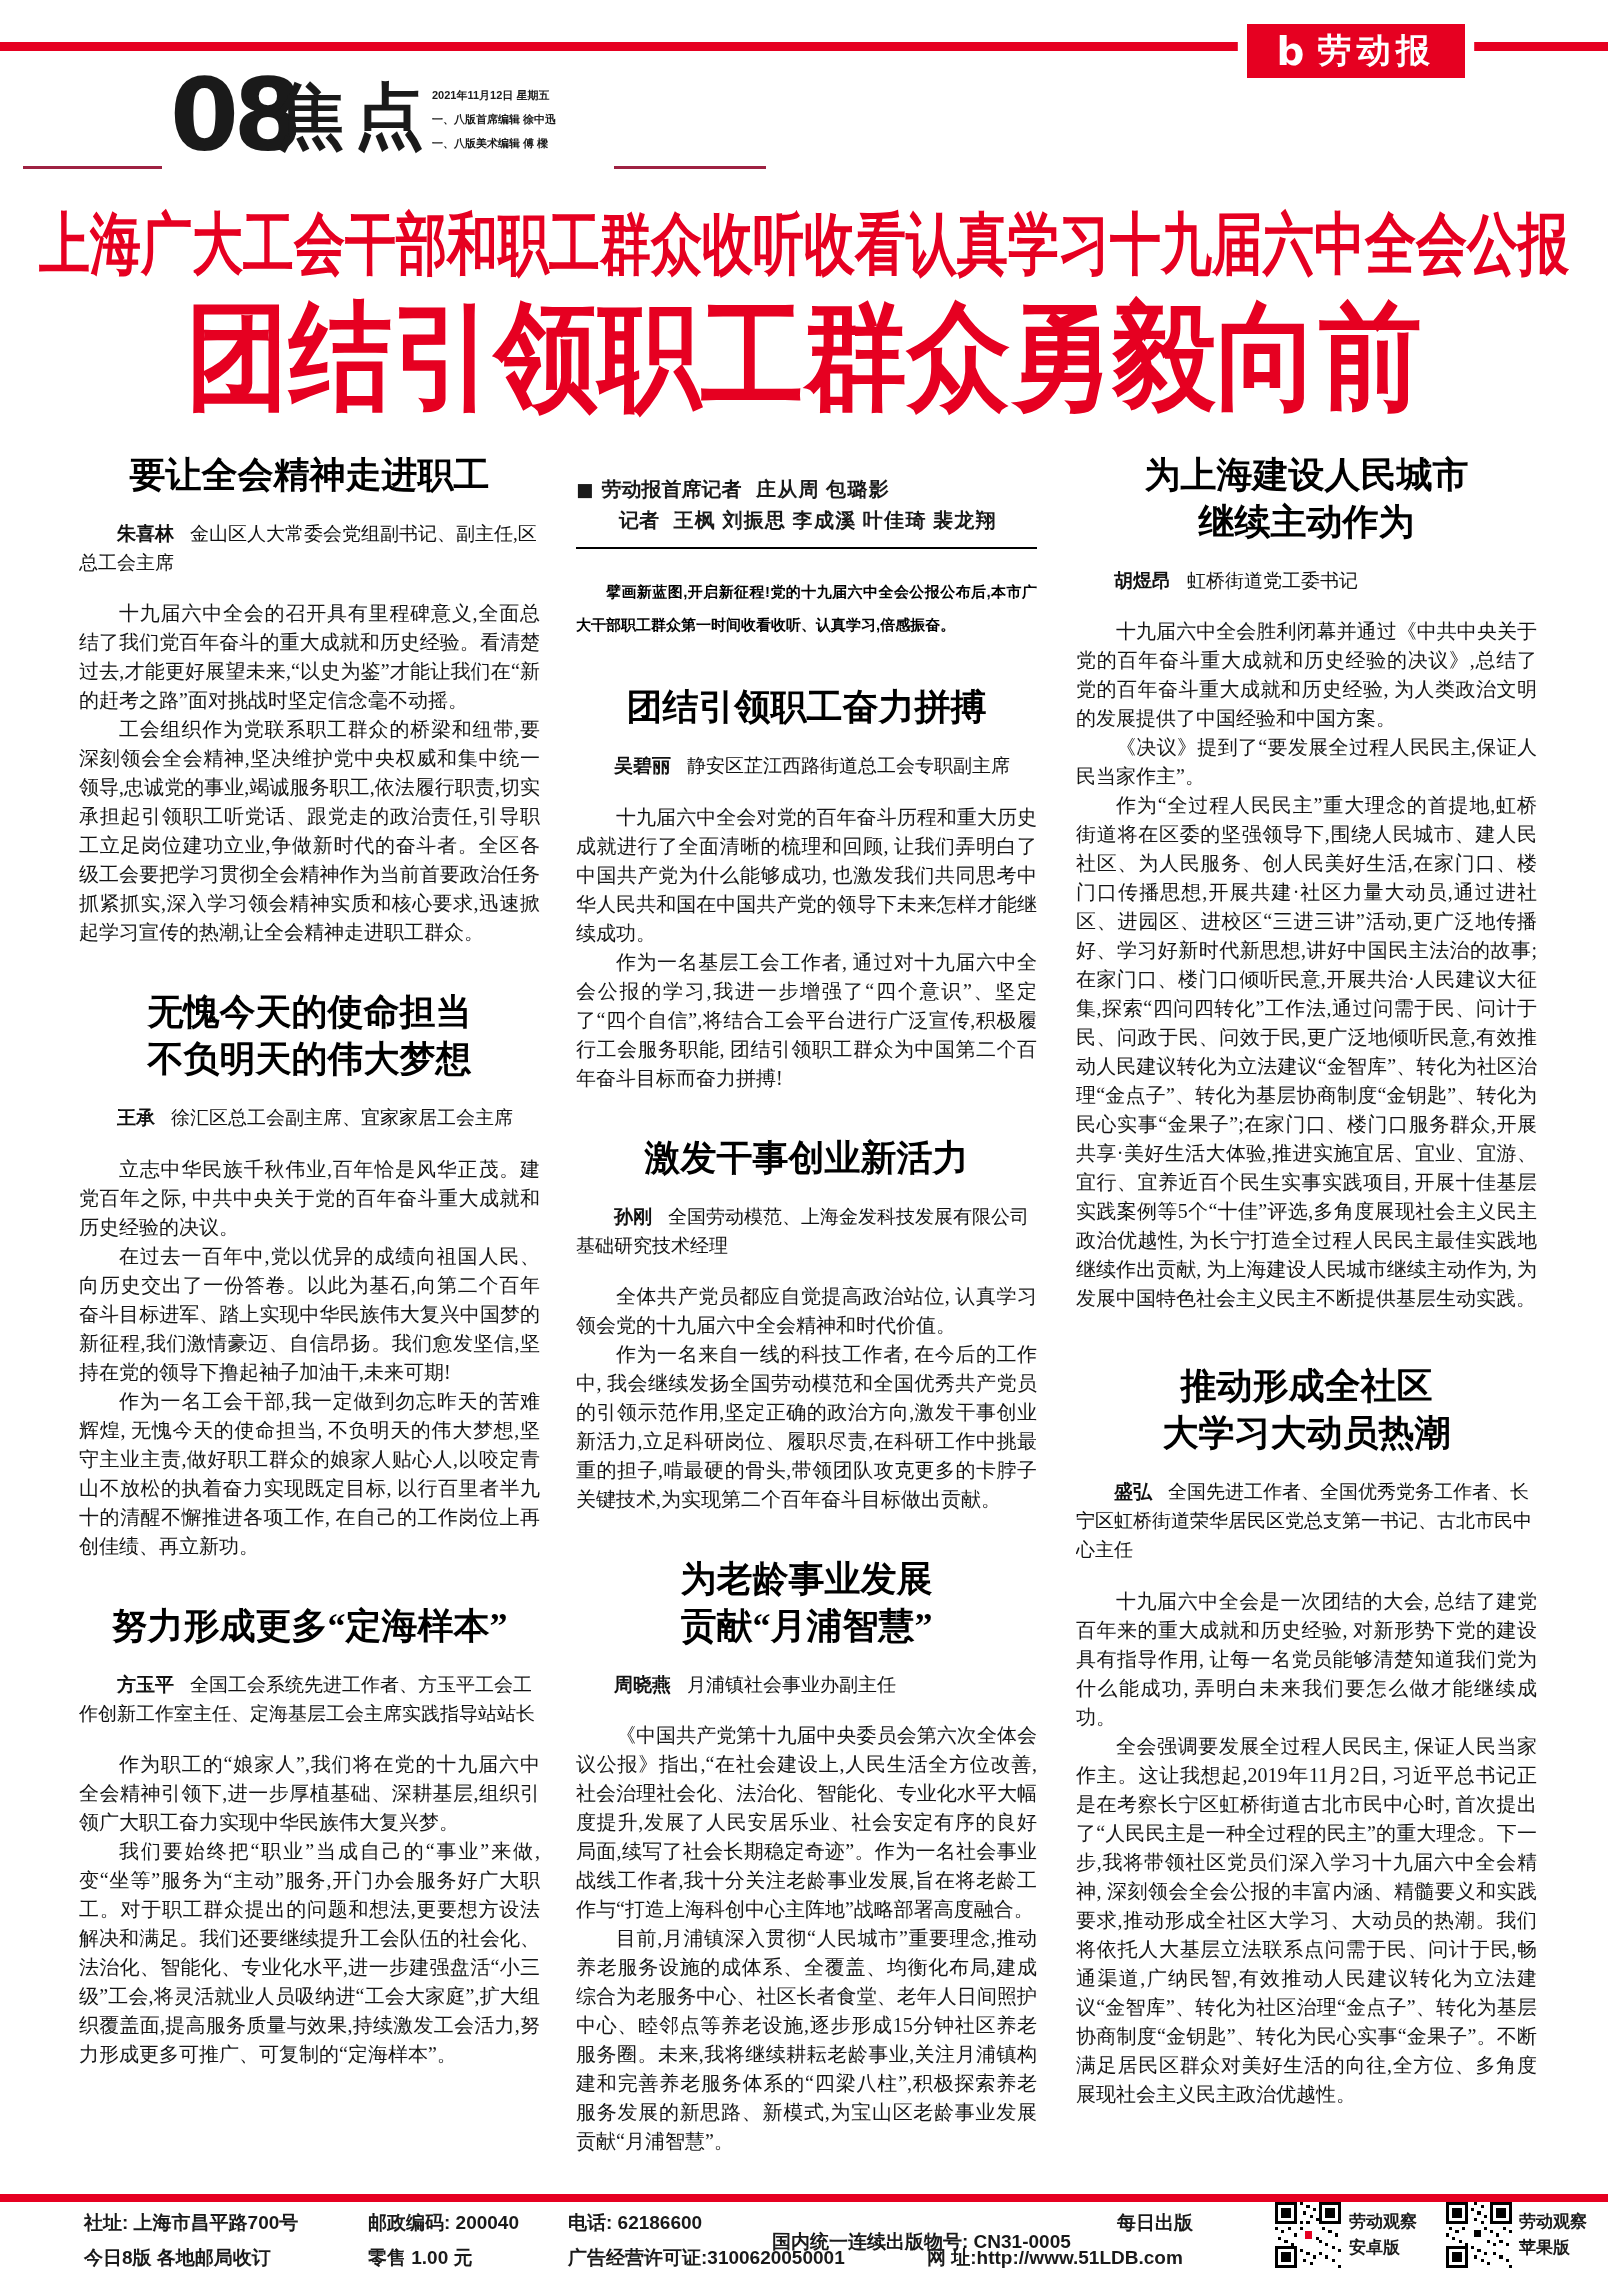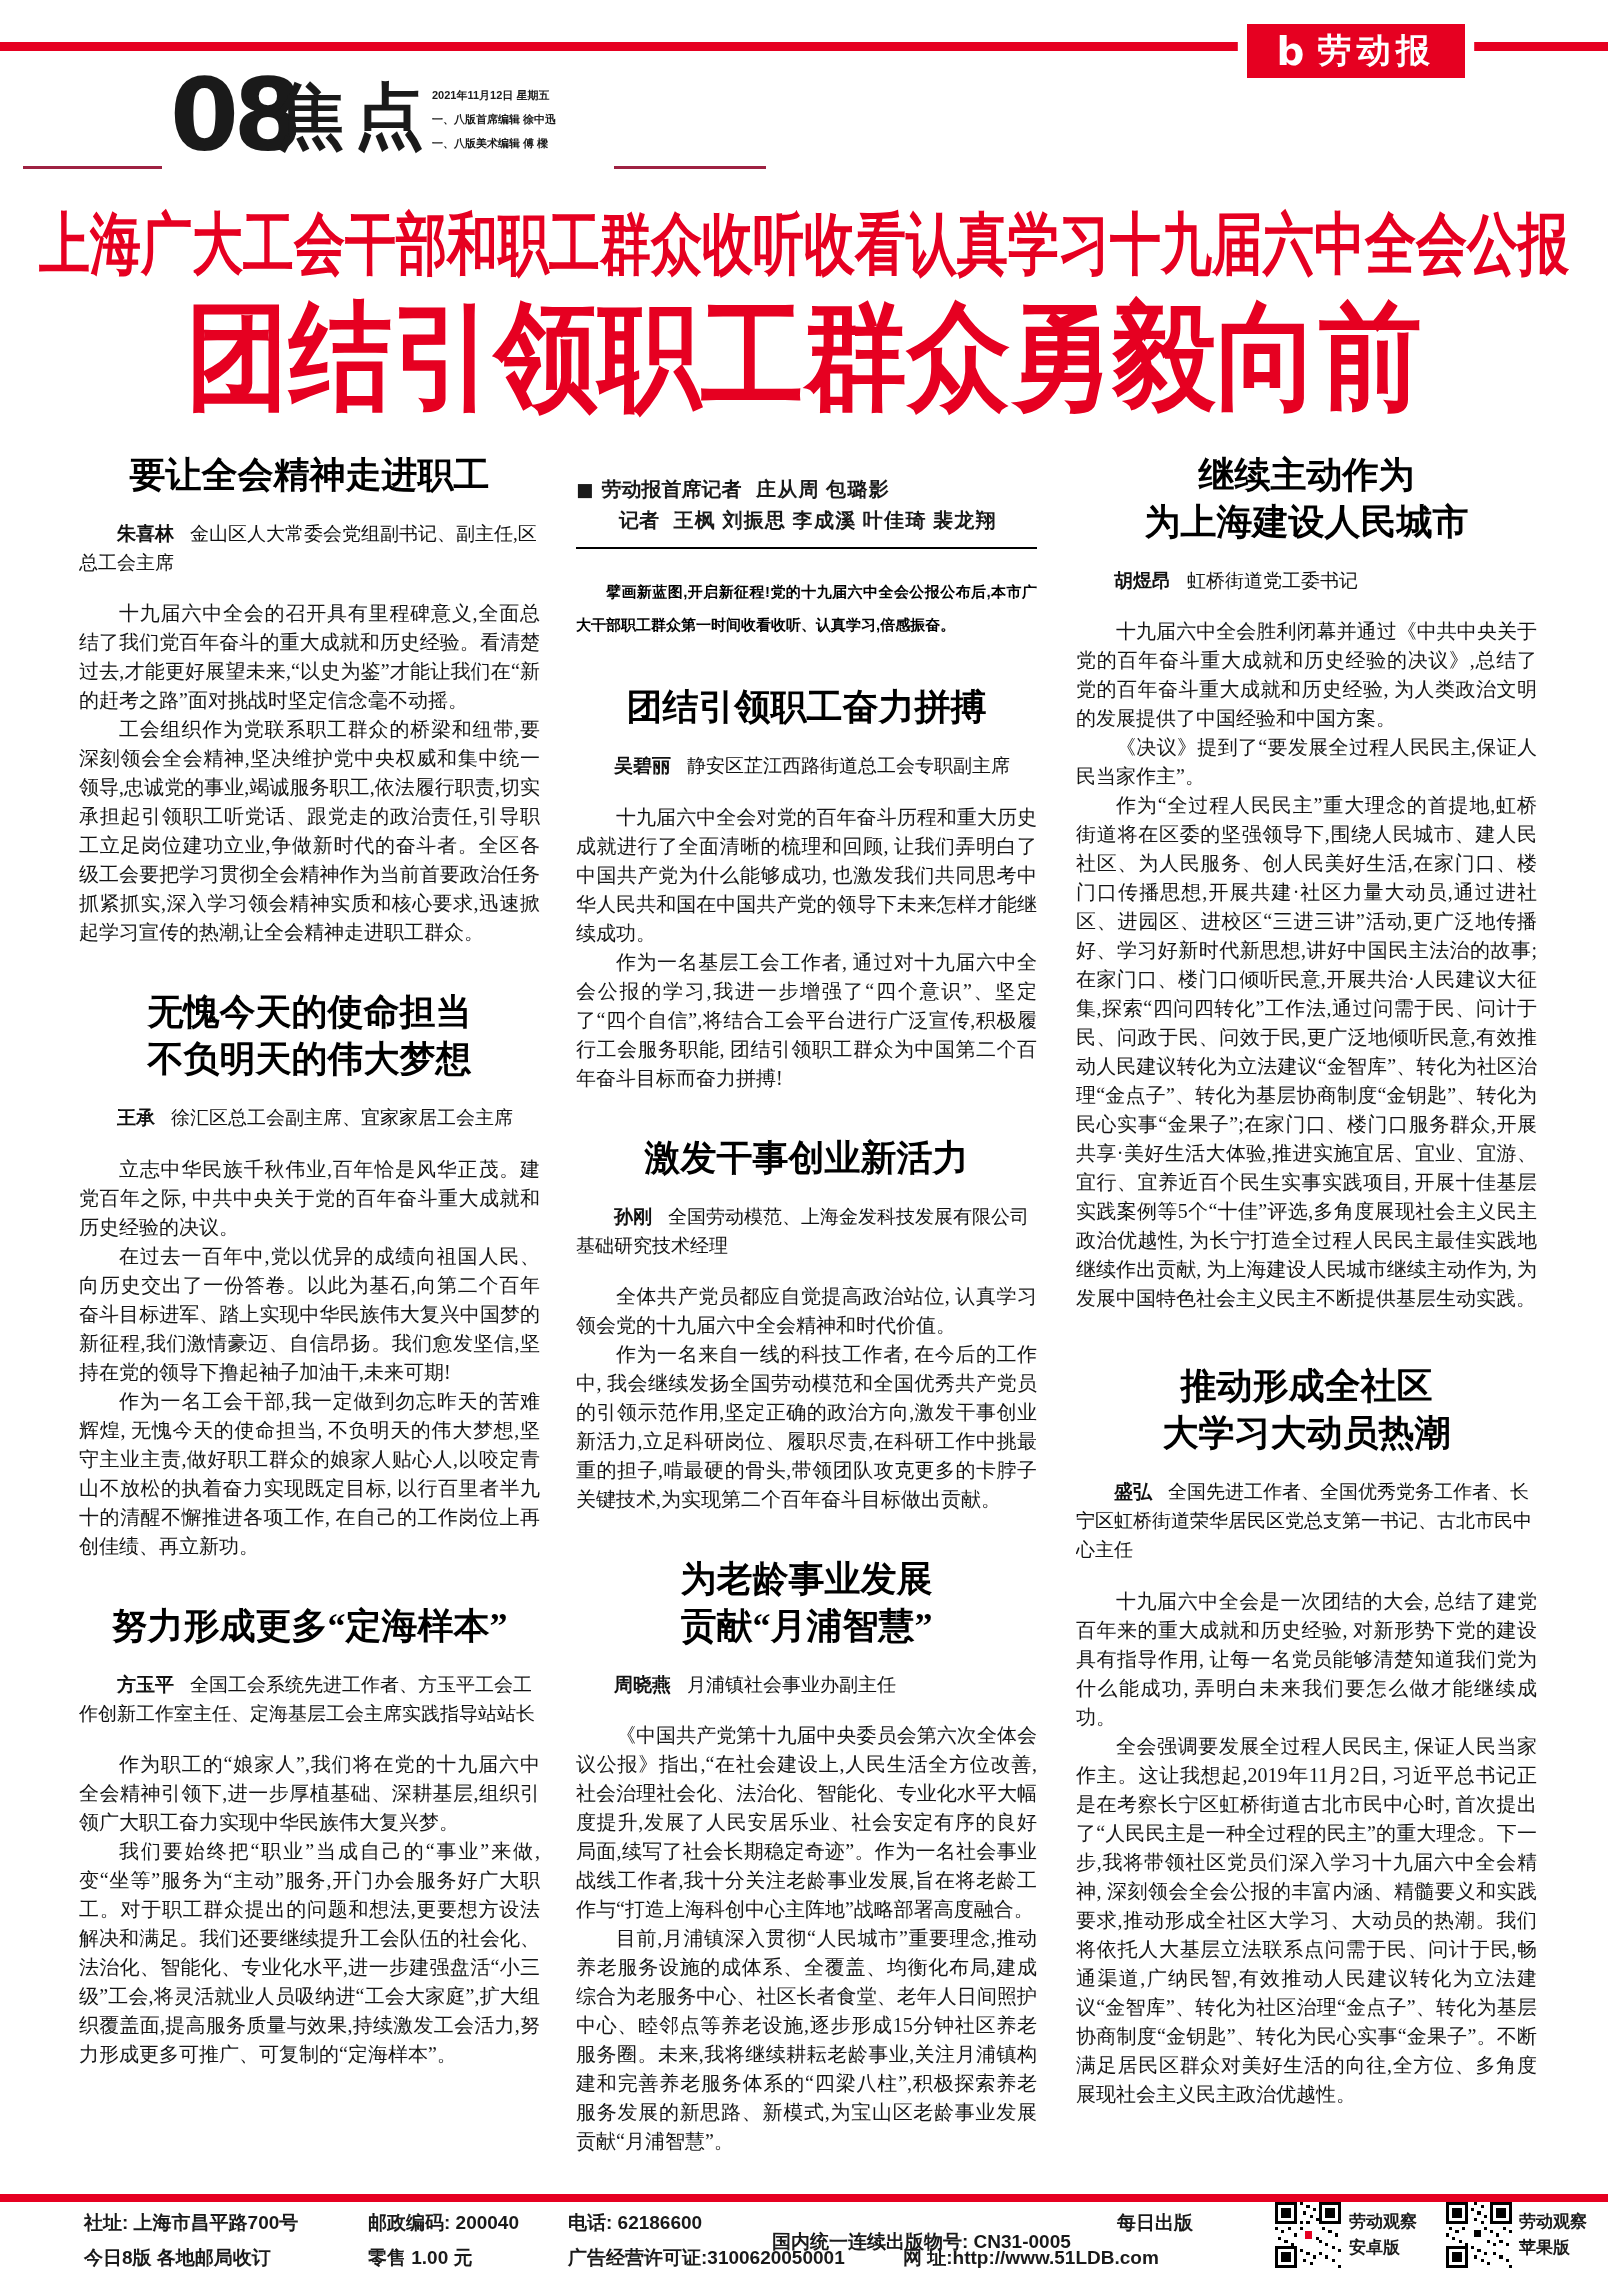--- a/index.html
+++ b/index.html
@@ -187,22 +187,22 @@
         <p>《中国共产党第十九届中央委员会第六次全体会议公报》指出,“在社会建设上,人民生活全方位改善,社会治理社会化、法治化、智能化、专业化水平大幅度提升,发展了人民安居乐业、社会安定有序的良好局面,续写了社会长期稳定奇迹”。作为一名社会事业战线工作者,我十分关注老龄事业发展,旨在将老龄工作与“打造上海科创中心主阵地”战略部署高度融合。</p>
         <p>目前,月浦镇深入贯彻“人民城市”重要理念,推动养老服务设施的成体系、全覆盖、均衡化布局,建成综合为老服务中心、社区长者食堂、老年人日间照护中心、睦邻点等养老设施,逐步形成15分钟社区养老服务圈。未来,我将继续耕耘老龄事业,关注月浦镇构建和完善养老服务体系的“四梁八柱”,积极探索养老服务发展的新思路、新模式,为宝山区老龄事业发展贡献“月浦智慧”。</p>
       </div>
     </div>
   </div>
 
   <div class="col col-right">
 
     <div class="art">
       <h2 class="art-title">
+        <span class="t-line">为上海建设人民城市</span>
         <span class="t-line">继续主动作为</span>
-        <span class="t-line">为上海建设人民城市</span>
       </h2>
       <p class="author">
         <span class="a-name">胡煜昂</span><span>虹桥街道党工委书记</span>
       </p>
       <div class="body">
         <p>十九届六中全会胜利闭幕并通过《中共中央关于党的百年奋斗重大成就和历史经验的决议》,总结了党的百年奋斗重大成就和历史经验, 为人类政治文明的发展提供了中国经验和中国方案。</p>
         <p>《决议》提到了“要发展全过程人民民主,保证人民当家作主”。</p>
         <p>作为“全过程人民民主”重大理念的首提地,虹桥街道将在区委的坚强领导下,围绕人民城市、建人民社区、为人民服务、创人民美好生活,在家门口、楼门口传播思想,开展共建·社区力量大动员,通过进社区、进园区、进校区“三进三讲”活动,更广泛地传播好、学习好新时代新思想,讲好中国民主法治的故事;在家门口、楼门口倾听民意,开展共治·人民建议大征集,探索“四问四转化”工作法,通过问需于民、问计于民、问政于民、问效于民,更广泛地倾听民意,有效推动人民建议转化为立法建议“金智库”、转化为社区治理“金点子”、转化为基层协商制度“金钥匙”、转化为民心实事“金果子”;在家门口、楼门口服务群众,开展共享·美好生活大体验,推进实施宜居、宜业、宜游、宜行、宜养近百个民生实事实践项目, 开展十佳基层实践案例等5个“十佳”评选,多角度展现社会主义民主政治优越性, 为长宁打造全过程人民民主最佳实践地继续作出贡献, 为上海建设人民城市继续主动作为, 为发展中国特色社会主义民主不断提供基层生动实践。</p>
       </div>
     </div>
@@ -224,21 +224,21 @@
 
   <div class="footer-rule"></div>
   <div class="footer">
     <div class="fcell r1" style="left:84px;">社址: 上海市昌平路700号</div>
     <div class="fcell r2" style="left:84px;">今日8版  各地邮局收订</div>
     <div class="fcell r1" style="left:368px;">邮政编码: 200040</div>
     <div class="fcell r2" style="left:368px;">零售 1.00 元</div>
     <div class="fcell r1" style="left:568px;">电话: 62186600</div>
     <div class="fcell r2" style="left:568px;">广告经营许可证:3100620050001</div>
     <div class="fcell r1" style="left:772px;margin-top:19px;">国内统一连续出版物号: CN31-0005</div>
-    <div class="fcell r2" style="left:903px;">网  址:http://www.51LDB.com</div>
+    <div class="fcell r2" style="left:927px;">网  址:http://www.51LDB.com</div>
     <div class="fcell r1" style="left:1117px;">每日出版</div>
 
     <div class="qr" style="left:1275px;top:-6.6px;">
       <svg viewBox="0 0 21 21" shape-rendering="crispEdges">
         <rect x="0" y="0" width="21" height="21" fill="#fff"></rect>
         <rect x="0" y="0" width="7" height="7" fill="#000"></rect>
           <rect x="1" y="1" width="5" height="5" fill="#fff"></rect>
           <rect x="2" y="2" width="3" height="3" fill="#000"></rect>
         <rect x="14" y="0" width="7" height="7" fill="#000"></rect>
           <rect x="15" y="1" width="5" height="5" fill="#fff"></rect>

